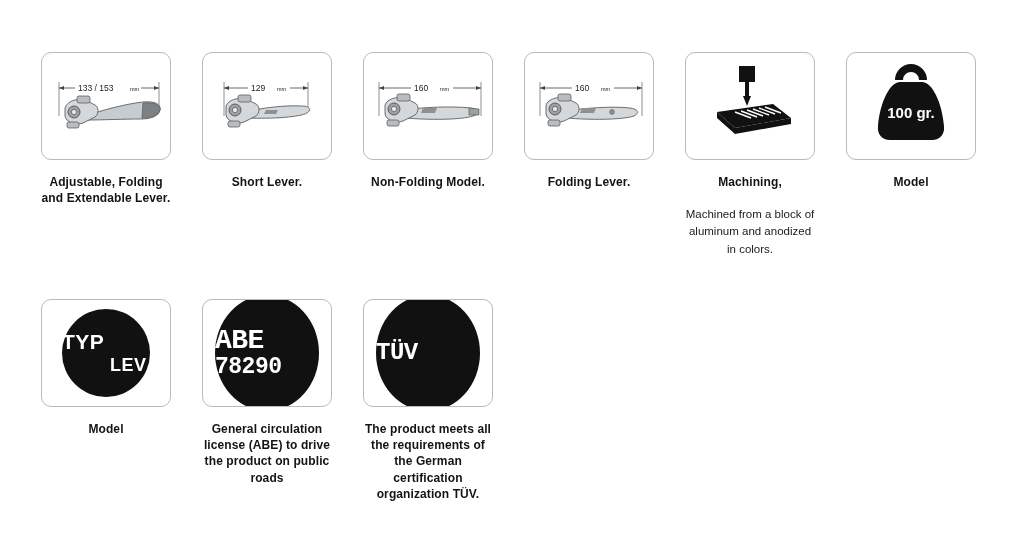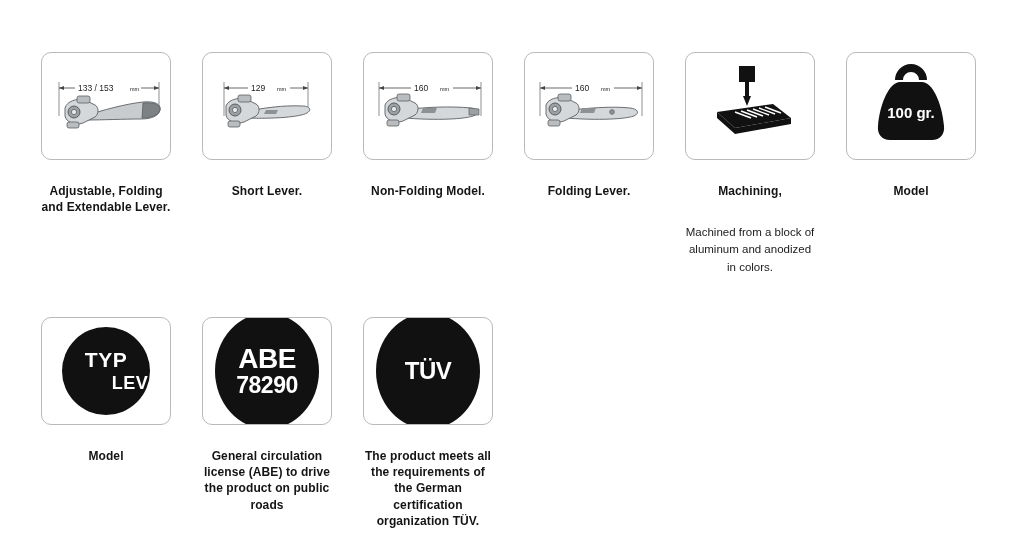--- a/index.html
+++ b/index.html
@@ -28,21 +28,20 @@
     gap: 29px;
   }
   .row-2 {
     margin-top: 41px;
   }
   .feature {
     width: 132px;
     display: flex;
     flex-direction: column;
     align-items: center;
-    gap: 9px;
   }
   .card {
     width: 130px;
     height: 108px;
     border: 1px solid #b9b9b9;
     border-radius: 10px;
     box-sizing: border-box;
     display: flex;
     align-items: center;
     justify-content: center;
@@ -70,27 +69,27 @@
     color: #1b1b1b;
   }
   .badge-circle {
     width: 88px;
     height: 88px;
     border-radius: 50%;
     background: #111111;
     color: #ffffff;
     display: flex;
     flex-direction: column;
-    align-items: center;
     justify-content: center;
     line-height: 1;
   }
   .badge-circle.wide {
     width: 104px;
     height: 116px;
+    font-family: Liberation Mono, monospace;
   }
   .badge-line1 {
     font-size: 21px;
     font-weight: bold;
     letter-spacing: 0.5px;
   }
   .badge-line2 {
     font-size: 18px;
     font-weight: bold;
     margin-top: 4px;

